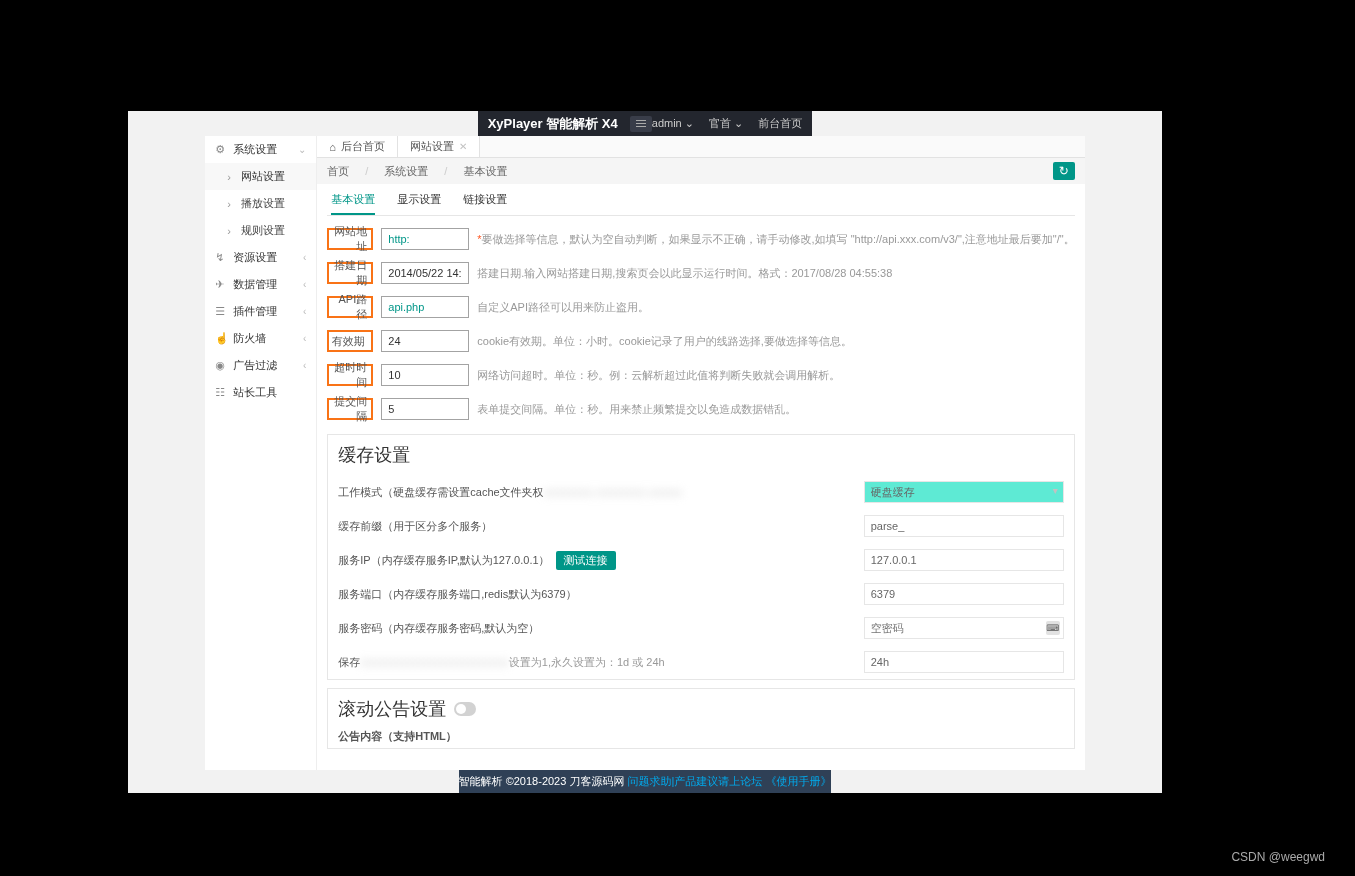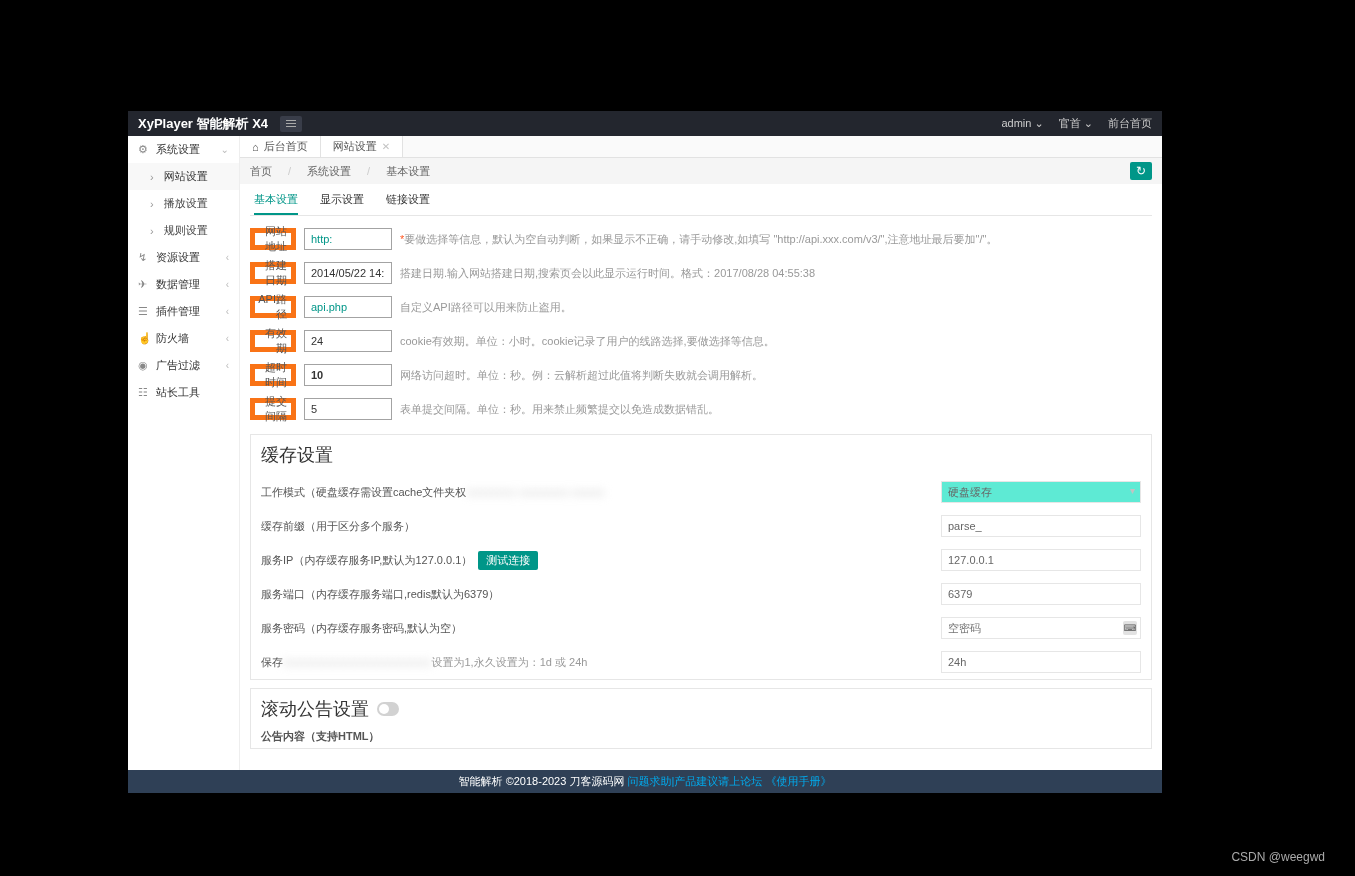--- a/index.html
+++ b/index.html
@@ -1,17 +1,17 @@
 <!DOCTYPE html>
 <html><head>
 <meta charset="utf-8">
 <style>
 * { box-sizing: border-box; margin: 0; padding: 0; }
 body { background: #000; font-family: "Microsoft YaHei", sans-serif; font-size: 12px; color: #333; width: 1355px; height: 876px; position: relative; overflow: hidden; }
-.app-frame { position: absolute; left: 128px; top: 111px; width: 1034px; height: 682px; background: #f2f2f2; display: flex; flex-direction: column; }
+.app-frame { position: absolute; left: 128px; top: 111px; width: 1034px; height: 682px; background: #f2f2f2; display: flex; flex-direction: column; align-items: center; }
 .header { background: #23262E; height: 25px; display: flex; align-items: center; padding: 0 10px; }
 .logo { color: #fff; font-size: 13px; font-weight: bold; flex: 0 0 auto; }
 .ham { width: 22px; height: 16px; background: #393D49; margin-left: 12px; display:flex; align-items:center; justify-content:center; cursor:pointer; border-radius:2px;}
 .ham span { display:block; width:10px; height:1px; background:#aaa; box-shadow:0 -3px 0 #aaa,0 3px 0 #aaa;}
 .header-right { margin-left: auto; display: flex; gap: 15px; color: #ccc; font-size: 11px; align-items:center;}
 .header-right a { color: #ccc; cursor:pointer; }
 .main { flex:1; display:flex; min-height:0; }
 .sidebar { width: 112px; background: #fff; border-right: 1px solid #eee; display:flex; flex-direction:column; font-size:11px; color:#333;}
 .side-item { padding: 6px 10px; display:flex; align-items:center; gap:6px; color:#555; cursor:pointer; border-bottom:0; }
 .side-item.parent { color:#333; }
@@ -25,21 +25,21 @@
 .tab.active { background:#fff; }
 .tab .close { color:#c2c2c2; font-size:10px;}
 .breadcrumb-row { background:#f5f5f5; padding:4px 10px; display:flex; align-items:center; gap:16px; font-size:11px; color:#666;}
 .breadcrumb-row .sep { color:#ccc; }
 .refresh { margin-left:auto; background:#009688; color:#fff; width:22px; height:18px; display:flex; align-items:center; justify-content:center; border-radius:2px; cursor:pointer; font-size:12px;}
 .page { background:#fff; margin:0; flex:1; overflow:auto; padding:0 10px;}
 .inner-tabs { display:flex; gap:22px; border-bottom:1px solid #e6e6e6; padding:8px 4px 0 4px;}
 .inner-tab { padding-bottom:6px; font-size:11px; color:#333; cursor:pointer; }
 .inner-tab.active { color:#009688; border-bottom:2px solid #009688; }
 .form-row { display:flex; align-items:center; padding:6px 0; gap:8px; font-size:11px;}
-.form-label { width:46px; text-align:right; color:#555; padding-right:4px; flex-shrink:0; border:5px solid #f97316; height:22px; display:flex; align-items:center; justify-content:center; background:#fff;}
+.form-label { width:46px; text-align:right; color:#555; padding-right:4px; flex-shrink:0; border:2px solid #f97316; height:22px; display:flex; align-items:center; justify-content:center; background:#fff;}
 .form-input { width:88px; height:22px; border:1px solid #a3a3a3; padding:0 6px; font-size:11px; color:#009688; }
 .form-help { color:#999; font-size:11px; flex:1;}
 .form-help .red { color:#FF5722;}
 .section { border:1px solid #e6e6e6; margin:8px 0; font-size:11px;}
 .section legend, .sec-title { padding:8px 10px; color:#333; font-size:18px; display:flex; align-items:center; gap:8px;}
 .sec-row { display:flex; align-items:center; padding:6px 10px; gap:0;}
 .sec-label { flex:1; color:#555;}
 .sec-input { width:200px; height:22px; border:1px solid #e6e6e6; padding:0 6px; font-size:11px; color:#666;}
 select.sec-input { appearance:none; background:#5eead4; }
 .sec-input-wrap { position:relative; width:200px;}
@@ -169,21 +169,21 @@
             <input class="form-input" value="api.php" style="">
             <div class="form-help">自定义API路径可以用来防止盗用。</div>
           </div>
           <div class="form-row">
             <div class="form-label">有效期</div>
             <input class="form-input" style="color: rgb(51, 51, 51);" value="24">
             <div class="form-help">cookie有效期。单位：小时。cookie记录了用户的线路选择,要做选择等信息。</div>
           </div>
           <div class="form-row">
             <div class="form-label">超时时间</div>
-            <input class="form-input" style="color: rgb(51, 51, 51); font-weight: bold;" value="10">
+            <input class="form-input" style="color: rgb(51, 51, 51);" value="10">
             <div class="form-help">网络访问超时。单位：秒。例：云解析超过此值将判断失败就会调用解析。</div>
           </div>
           <div class="form-row">
             <div class="form-label">提交间隔</div>
             <input class="form-input" style="color: rgb(51, 51, 51);" value="5">
             <div class="form-help">表单提交间隔。单位：秒。用来禁止频繁提交以免造成数据错乱。</div>
           </div>
         </div>
 
         <div class="section">

